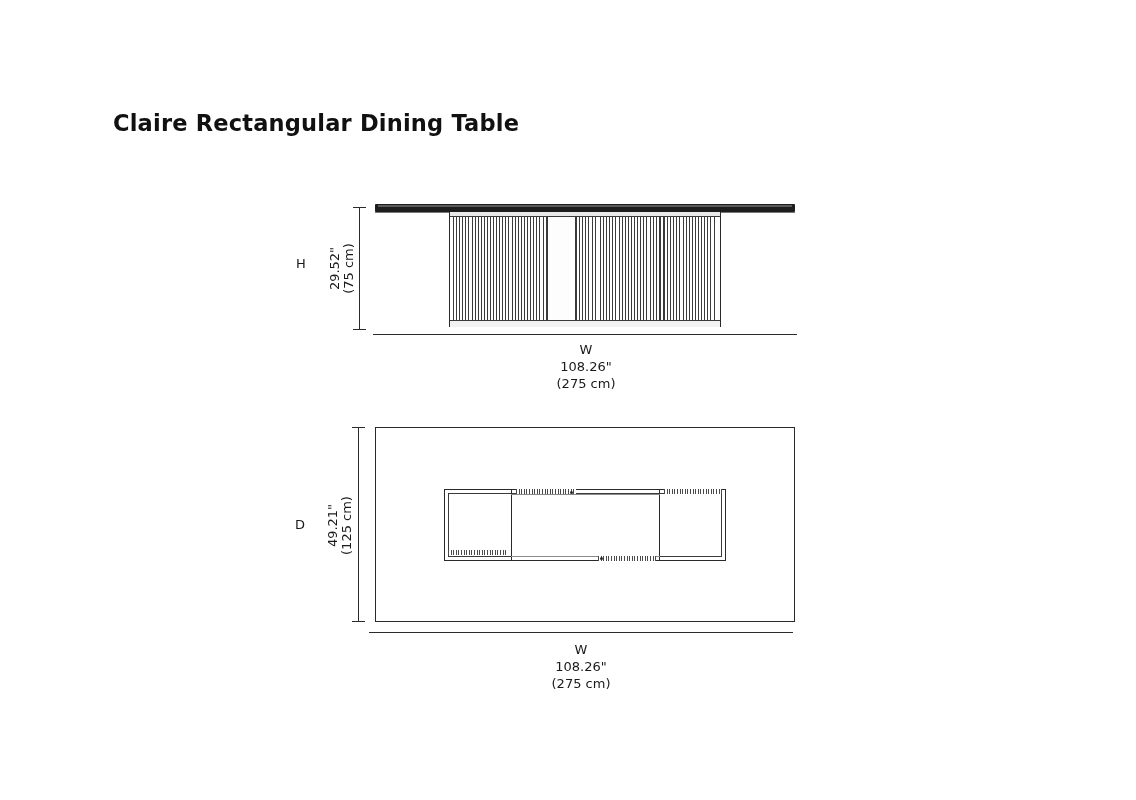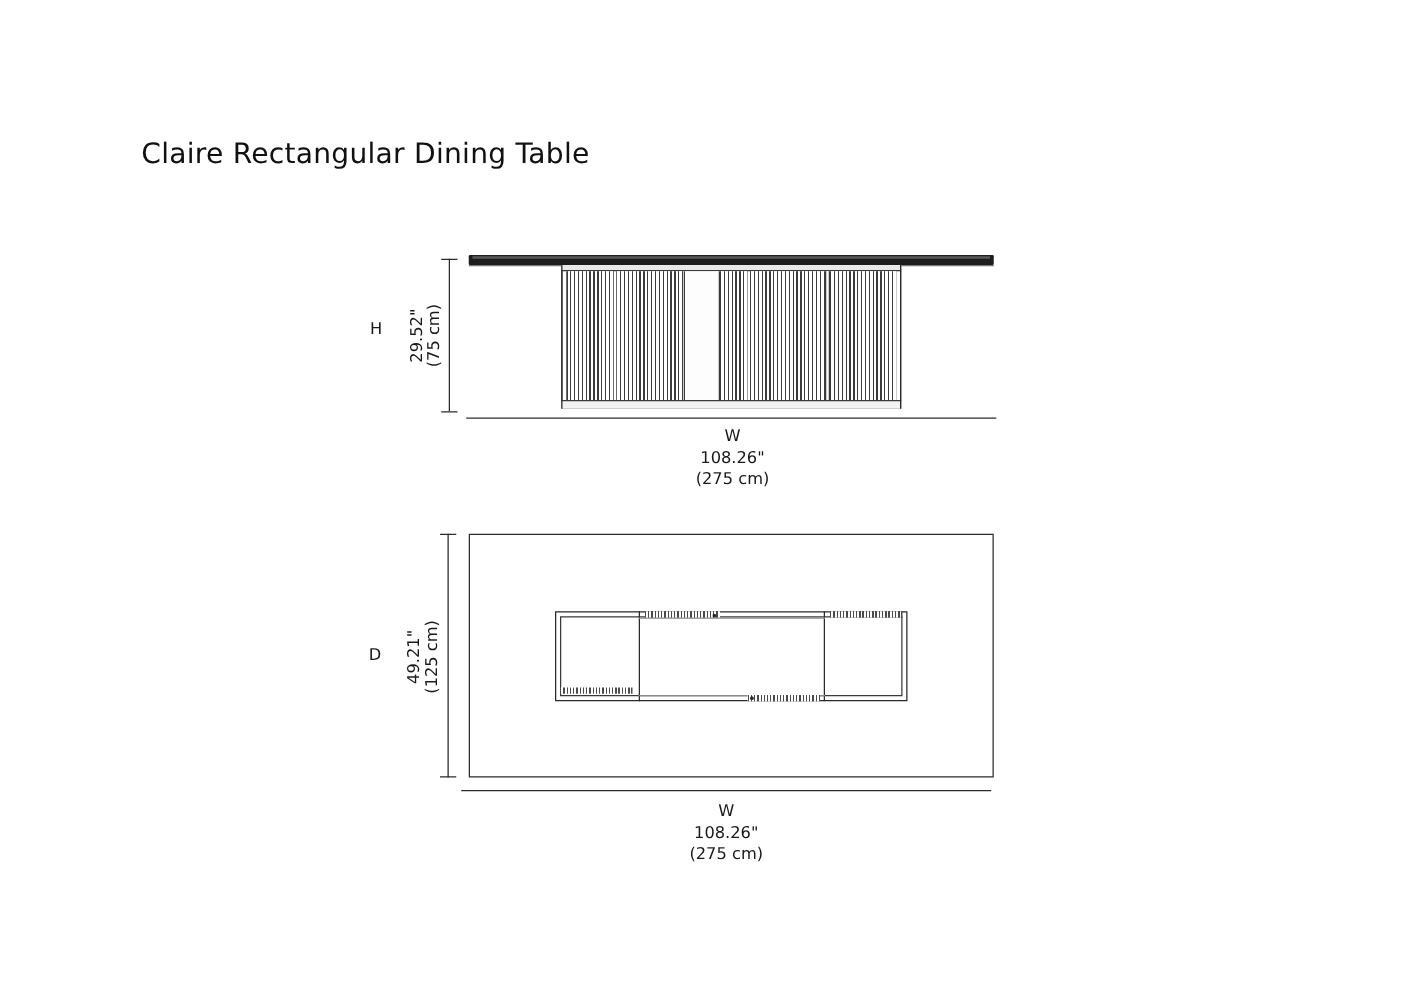--- a/index.html
+++ b/index.html
@@ -20,21 +20,21 @@
     position: absolute;
     inset: 0;
   }
 
   
   .title {
     position: absolute;
     left: 113px;
     top: 110px;
     font-size: 22.5px;
-    font-weight: normal;
+    font-weight: bold;
     letter-spacing: 0.2px;
     color: #111111;
     white-space: nowrap;
   }
 
   
   .dim-label {
     font-size: 13px;
     color: #1a1a1a;
     line-height: 1.32;

